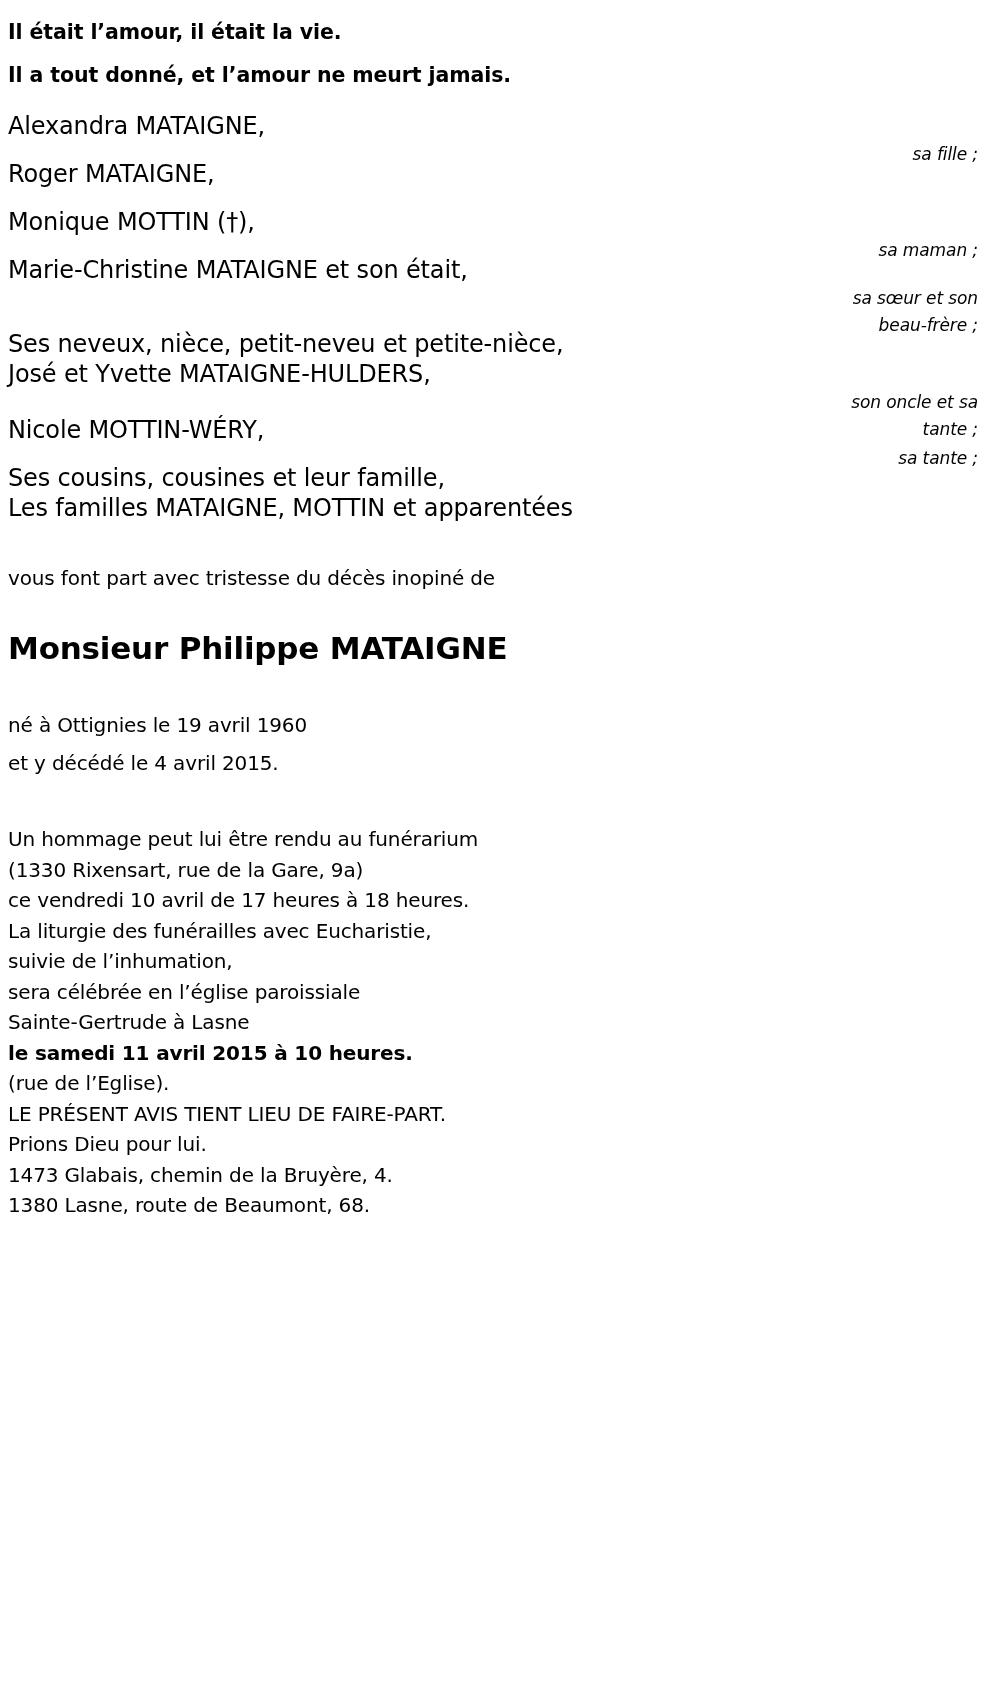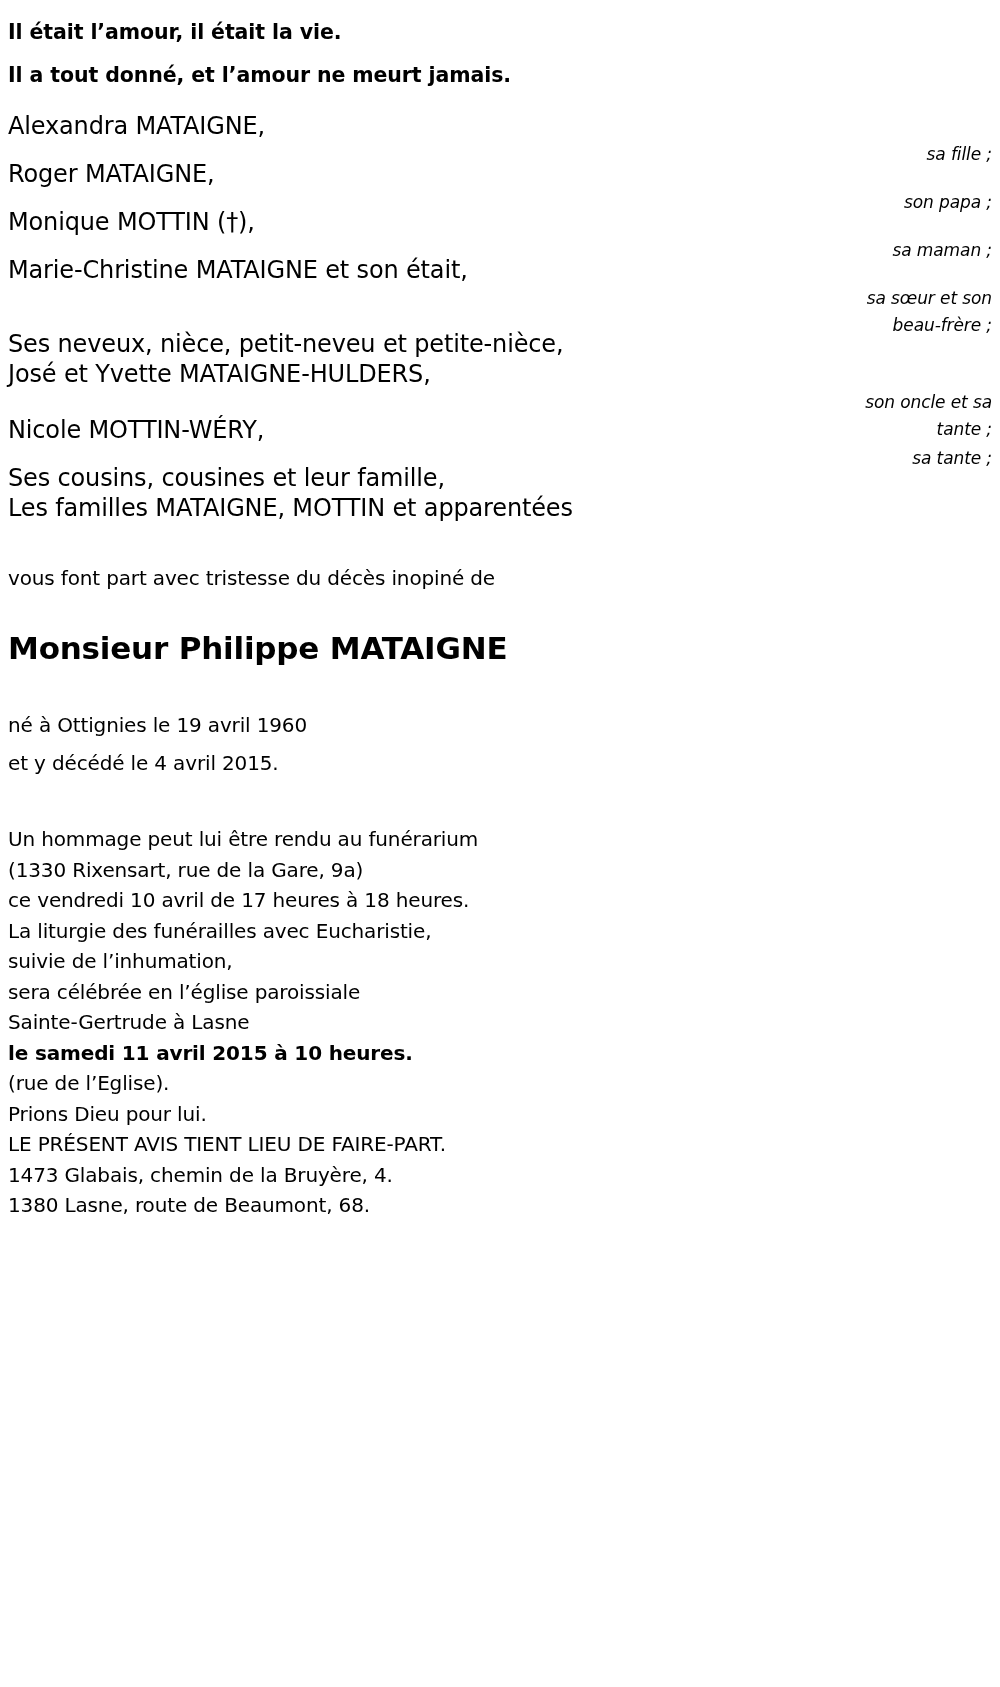--- a/index.html
+++ b/index.html
@@ -47,21 +47,21 @@
   }
   .fam-left {
     font-size: 24px;
     line-height: 30px;
     letter-spacing: -0.15px;
     white-space: pre-line;
     width: 660px;
   }
   .fam-right {
     position: absolute;
-    right: 0;
+    right: 14px;
     width: 330px;
     text-align: right;
     font-size: 17px;
     font-style: italic;
     line-height: 27px;
     letter-spacing: -0.1px;
     white-space: pre-line;
   }
   .gap-18 { height: 18px; }
   .gap-26 { height: 26px; }
@@ -111,21 +111,20 @@
   <div class="family">
 
     <div class="fam-row">
       <div class="fam-left">Alexandra MATAIGNE,</div>
       <div class="fam-right">sa fille ;</div>
     </div>
     <div class="gap-18"></div>
 
     <div class="fam-row">
       <div class="fam-left">Roger MATAIGNE,</div>
-      <div class="fam-right">son papa ;</div>
     </div>
     <div class="gap-18"></div>
 
     <div class="fam-row">
       <div class="fam-left">Monique MOTTIN (†),</div>
       <div class="fam-right">sa maman ;</div>
     </div>
     <div class="gap-18"></div>
 
     <div class="fam-row">
@@ -171,19 +170,19 @@
   <div class="details">
     <div>Un hommage peut lui être rendu au funérarium</div>
     <div>(1330 Rixensart, rue de la Gare, 9a)</div>
     <div>ce vendredi 10 avril de 17 heures à 18 heures.</div>
     <div>La liturgie des funérailles avec Eucharistie,</div>
     <div>suivie de l’inhumation,</div>
     <div>sera célébrée en l’église paroissiale</div>
     <div>Sainte-Gertrude à Lasne</div>
     <div class="bold">le samedi 11 avril 2015 à 10 heures.</div>
     <div>(rue de l’Eglise).</div>
+    <div>LE PRÉSENT AVIS TIENT LIEU DE FAIRE-PART.</div>
     <div>Prions Dieu pour lui.</div>
-    <div>LE PRÉSENT AVIS TIENT LIEU DE FAIRE-PART.</div>
     <div>1473 Glabais, chemin de la Bruyère, 4.</div>
     <div>1380 Lasne, route de Beaumont, 68.</div>
   </div>
 
 </div>
 
 </body></html>

